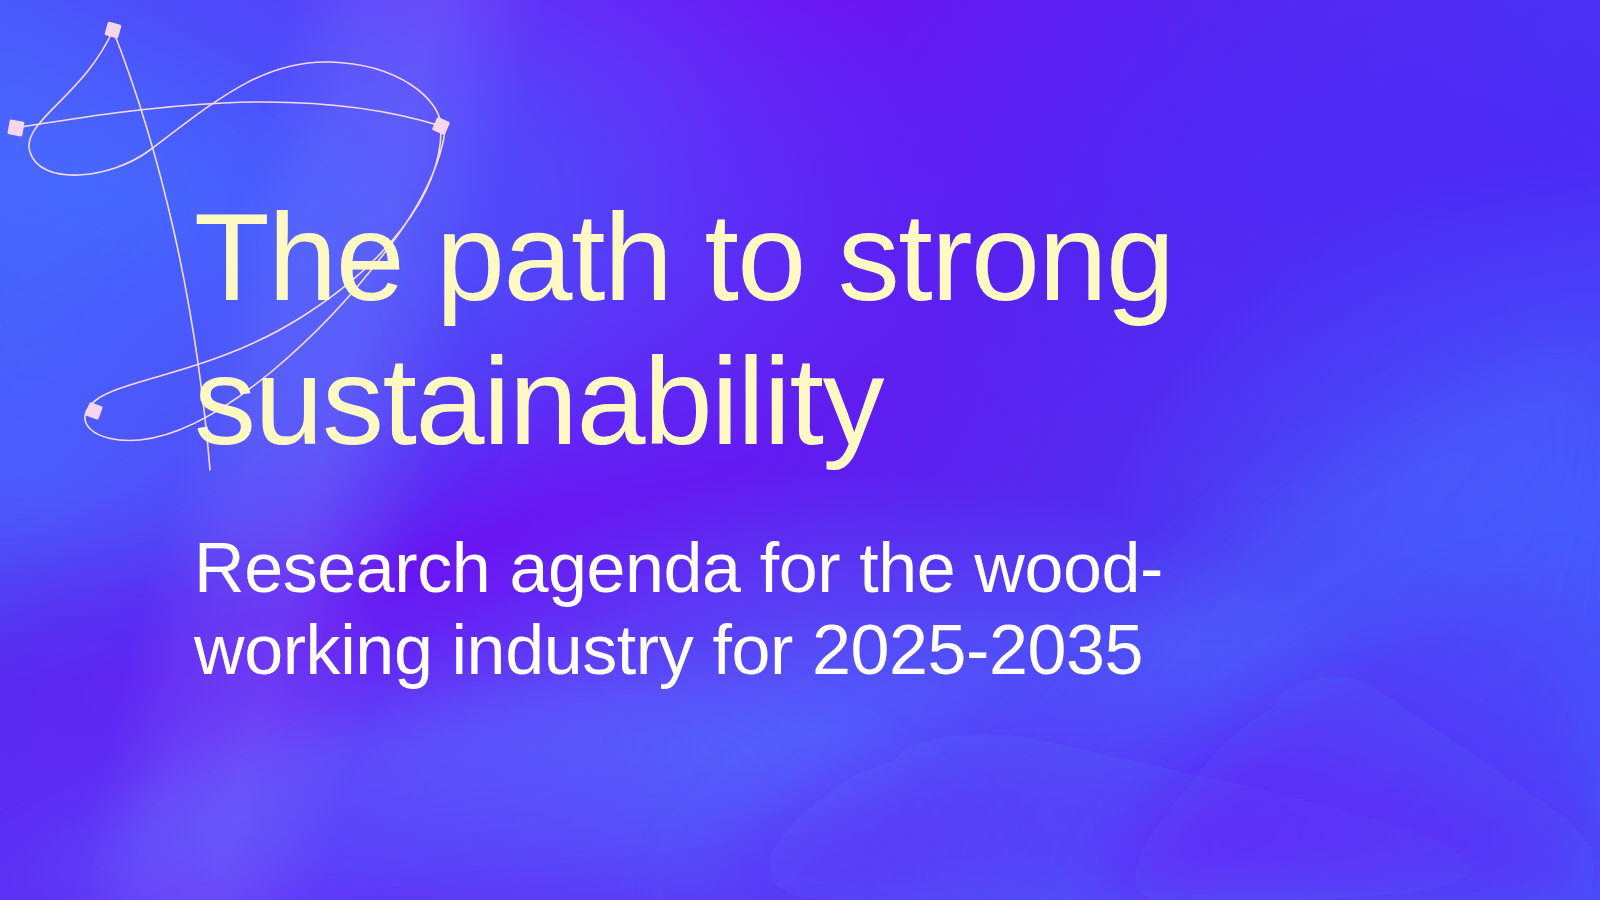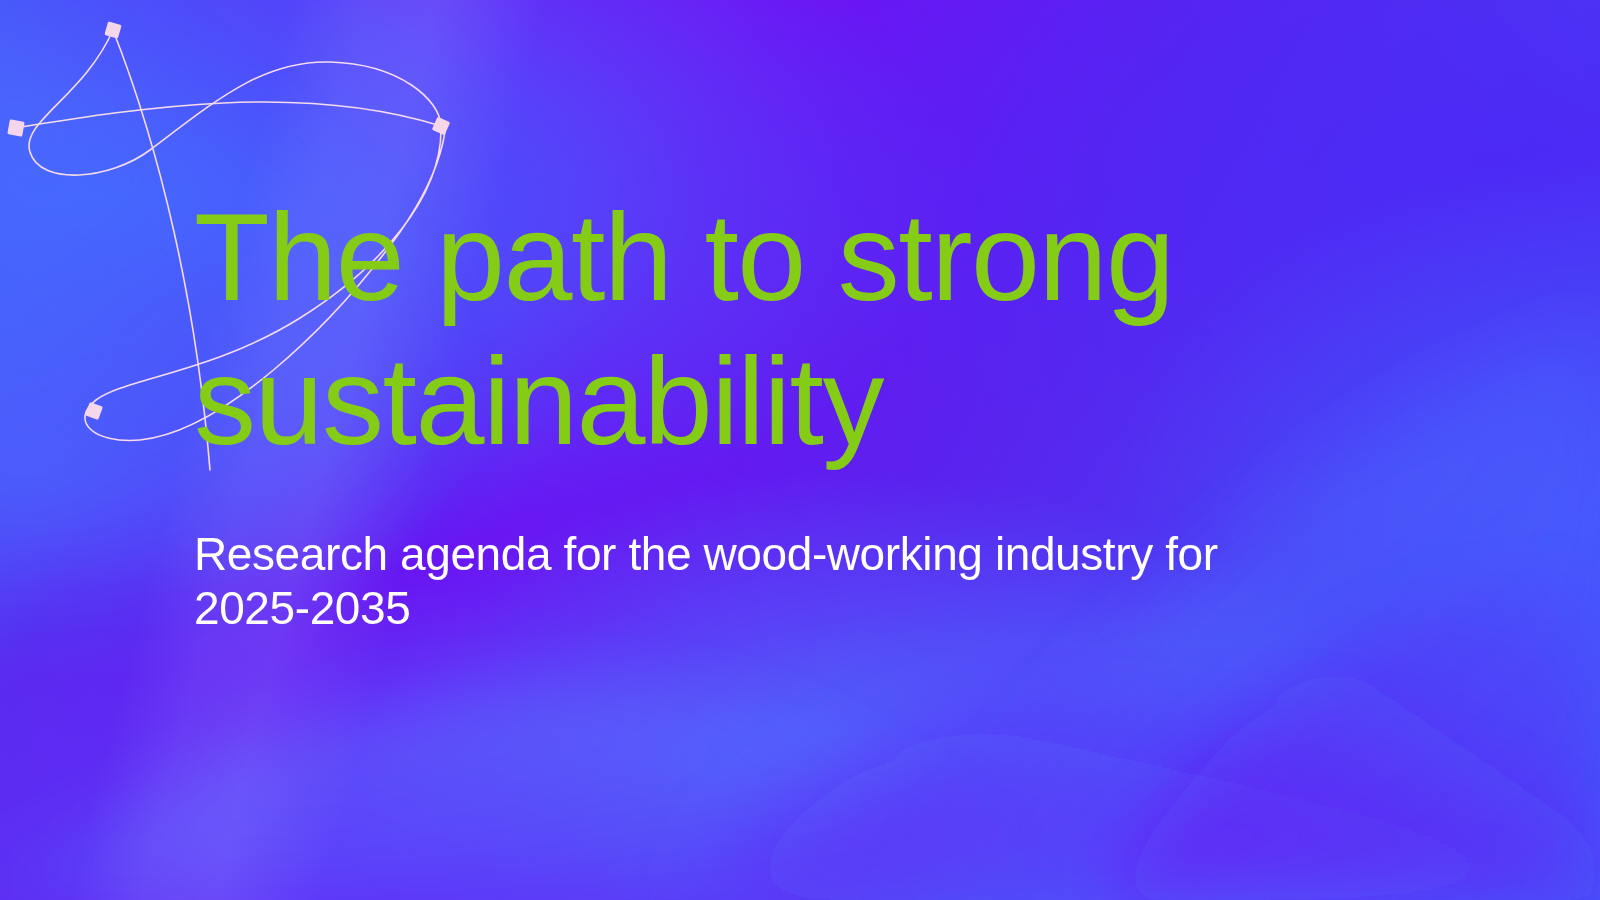--- a/index.html
+++ b/index.html
@@ -102,30 +102,30 @@
   .title {
     position: absolute;
     top: 186px;
     left: 0;
     width: 1180px;
     margin: 0;
     font-size: 124px;
     line-height: 1.16;
     font-weight: 400;
     letter-spacing: -1.5px;
-    color: #84cc16;
+    color: #fef9c3;
     white-space: pre-line;
   }
   .subtitle {
     position: absolute;
     top: 528px;
     left: 0;
     width: 1130px;
     margin: 0;
-    font-size: 46px;
+    font-size: 70px;
     line-height: 1.17;
     font-weight: 400;
     letter-spacing: -0.4px;
     color: #ffffff;
     white-space: pre-line;
   }
 </style>
 </head>
 <body>
 

